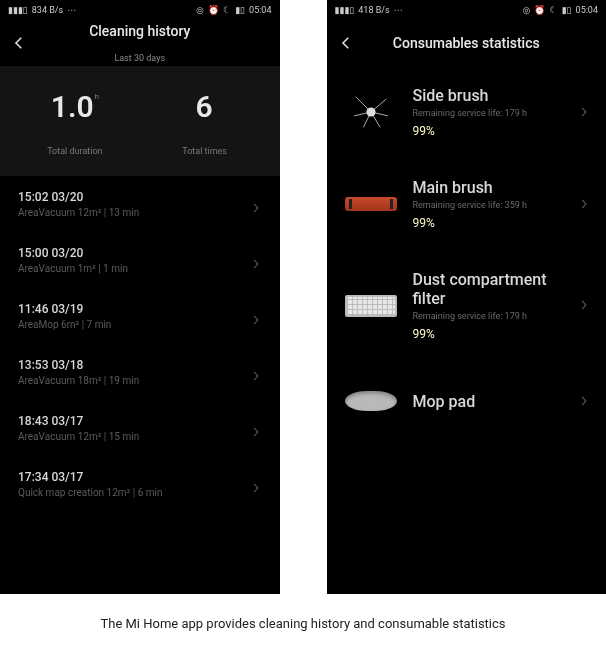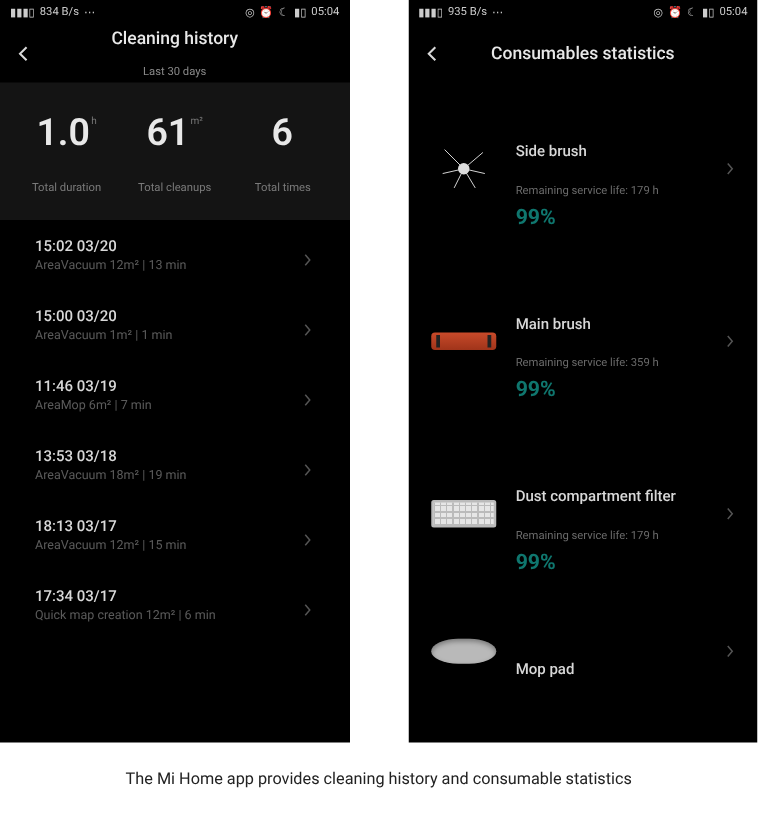--- a/index.html
+++ b/index.html
@@ -17,34 +17,34 @@
   .topbar-title { font-size: 14px; color: #e8e8e8; font-weight: 500; }
   .topbar-sub { font-size: 9px; color: #8a8a8a; margin-top: 14px; }
 
   .summary { display: flex; justify-content: space-around; padding: 26px 10px 20px; background: #141414; }
   .summary-item { text-align: center; flex: 1; }
   .summary-value { font-size: 30px; font-weight: 600; color: #e8e8e8; line-height: 1; }
   .summary-unit { font-size: 8px; color: #777; vertical-align: top; margin-left: 1px; }
   .summary-label { font-size: 9px; color: #7a7a7a; margin-top: 24px; }
 
   .list { flex: 1; overflow-y: auto; }
-  .row { padding: 14px 28px; display: flex; align-items: center; justify-content: space-between; cursor: pointer; }
+  .row { padding: 14px 18px; display: flex; align-items: center; justify-content: space-between; cursor: pointer; }
   .row-left { flex: 1; }
   .row-title { font-size: 12px; color: #d8d8d8; font-weight: 500; }
   .row-sub { font-size: 10px; color: #5b5b5b; margin-top: 3px; }
   .chev { width: 10px; height: 10px; }
   .chev svg { width: 8px; height: 12px; stroke: #555; stroke-width: 2; fill: none; }
 
   
   .cons-row { padding: 20px 18px; display: flex; align-items: center; gap: 16px; cursor: pointer; }
   .cons-icon { width: 52px; height: 40px; display: flex; align-items: center; justify-content: center; }
   .cons-text { flex: 1; }
-  .cons-title { font-size: 12px; color: #d8d8d8; font-weight: 500; margin-top: 28px; }
-  .cons-sub { font-size: 9px; color: #6a6a6a; margin-top: 20px; }
-  .cons-pct { font-size: 17px; color: #0f766e; font-weight: 700; margin-top: 6px; }
+  .cons-title { font-size: 16px; color: #d8d8d8; font-weight: 500; }
+  .cons-sub { font-size: 9px; color: #6a6a6a; margin-top: 3px; }
+  .cons-pct { font-size: 12px; color: #fef9c3; font-weight: 400; margin-top: 6px; }
   .cons-chev svg { width: 8px; height: 12px; stroke: #555; stroke-width: 2; fill: none; }
 
   .caption { text-align: center; font-size: 13px; color: #222; padding: 22px 12px 18px; background: #fff; }
 
   
   .brush-side svg { width: 46px; height: 40px; }
   .brush-main { width: 52px; height: 14px; background: linear-gradient(#c84a2a,#a0341a); border-radius: 3px; position: relative; }
   .brush-main::before, .brush-main::after { content:""; position:absolute; top:2px; bottom:2px; width:3px; background:#222; }
   .brush-main::before { left:4px; } .brush-main::after { right:4px; }
   .filter-box { width: 52px; height: 22px; background: #e6e6e6; border: 2px solid #bbb; border-radius: 2px; background-image: repeating-linear-gradient(90deg,#bbb 0 1px, transparent 1px 5px), repeating-linear-gradient(0deg,#bbb 0 1px, transparent 1px 5px); }
@@ -82,24 +82,20 @@
         <div class="topbar-sub">Last 30 days</div>
       </div>
     </div>
 
     <div class="summary">
       <div class="summary-item">
         <div><span class="summary-value">1.0</span><span class="summary-unit">h</span></div>
         <div class="summary-label">Total duration</div>
       </div>
       <div class="summary-item">
-        <div><span class="summary-value">61</span><span class="summary-unit">m²</span></div>
-        <div class="summary-label">Total cleanups</div>
-      </div>
-      <div class="summary-item">
         <div><span class="summary-value">6</span><span class="summary-unit"></span></div>
         <div class="summary-label">Total times</div>
       </div>
     </div>
 
     <div class="list">
       <div class="row">
         <div class="row-left">
             <div class="row-title">15:02 03/20</div>
             <div class="row-sub">AreaVacuum 12m² | 13 min</div>
@@ -130,21 +126,21 @@
         <div class="row-left">
             <div class="row-title">13:53 03/18</div>
             <div class="row-sub">AreaVacuum 18m² | 19 min</div>
           </div>
         <div class="chev"><svg viewBox="0 0 12 20">
               <path d="M3 3l6 7-6 7"></path>
             </svg></div>
       </div>
       <div class="row">
         <div class="row-left">
-            <div class="row-title">18:13 03/17</div>
+            <div class="row-title">18:43 03/17</div>
             <div class="row-sub">AreaVacuum 12m² | 15 min</div>
           </div>
         <div class="chev"><svg viewBox="0 0 12 20">
               <path d="M3 3l6 7-6 7"></path>
             </svg></div>
       </div>
       <div class="row">
         <div class="row-left">
             <div class="row-title">17:34 03/17</div>
             <div class="row-sub">Quick map creation 12m² | 6 min</div>
@@ -153,21 +149,21 @@
               <path d="M3 3l6 7-6 7"></path>
             </svg></div>
       </div>
     </div>
   </div>
 
   <div class="phone">
     <div class="statusbar">
       <div class="sb-left">
         <span>▮▮▮▯</span>
-        <span>935 B/s</span>
+        <span>418 B/s</span>
         <span>⋯</span>
       </div>
       <div class="sb-right">
         <span>◎</span>
         <span>⏰</span>
         <span>☾</span>
         <span>▮▯</span>
         <span>05:04</span>
       </div>
     </div>

